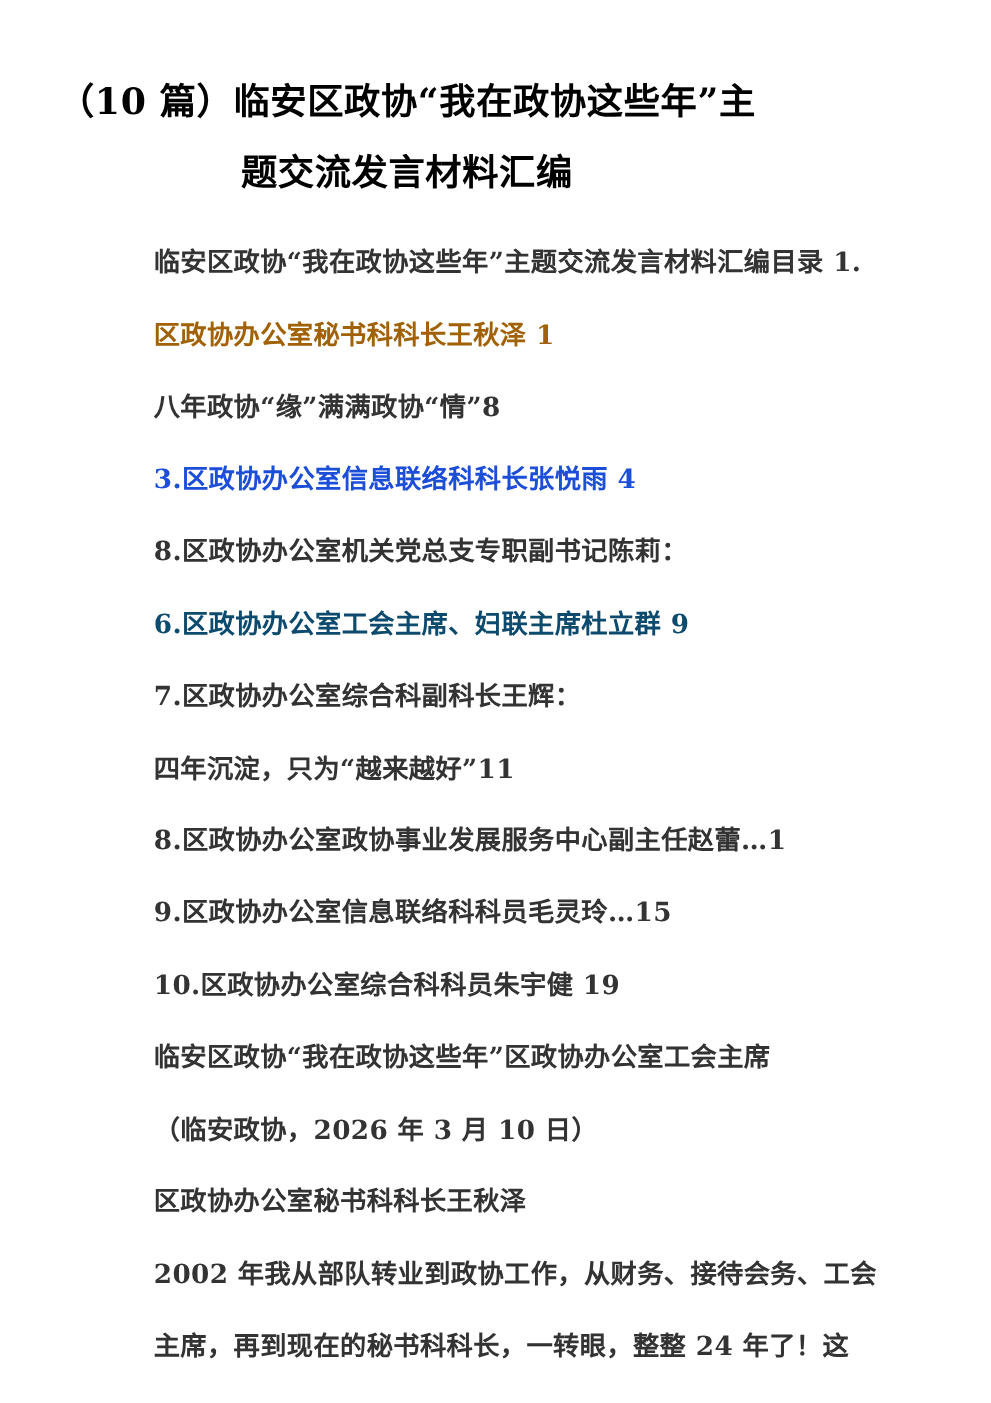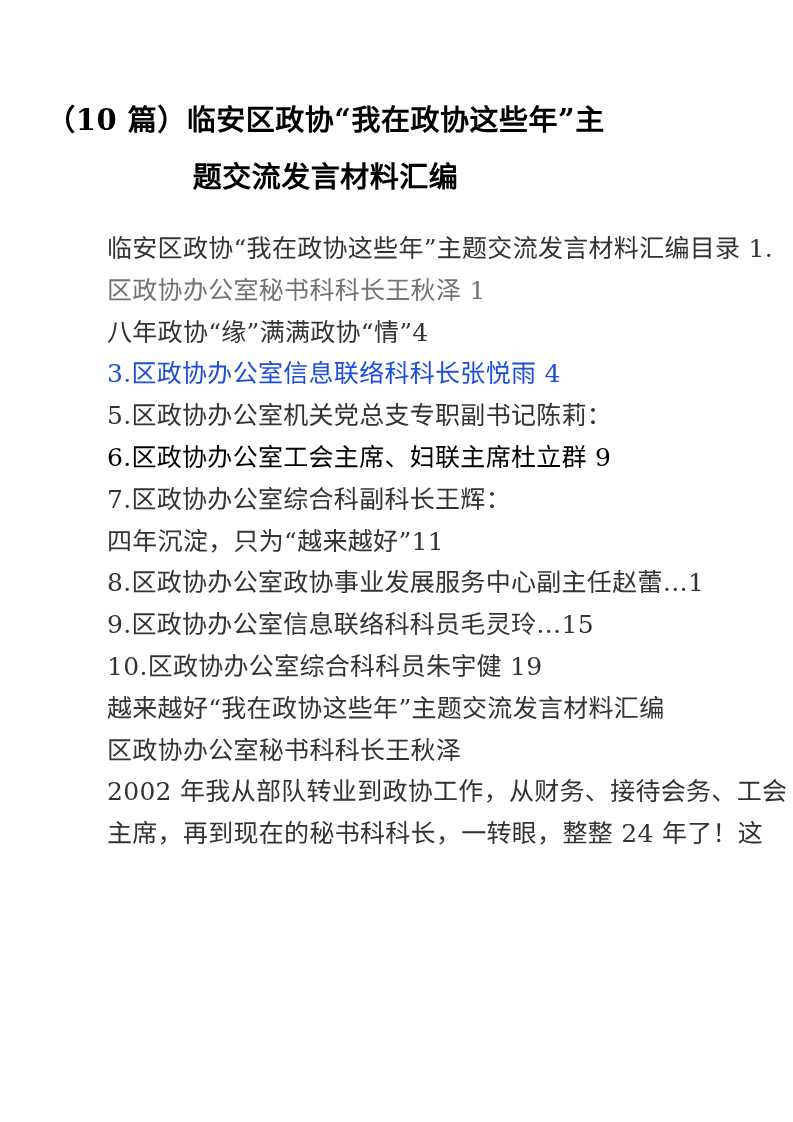--- a/index.html
+++ b/index.html
@@ -11,63 +11,64 @@
     height: 1122px;
     background: #ffffff;
     overflow: hidden;
     font-family: "DejaVu Serif", "Liberation Serif", serif;
   }
   .page {
     position: relative;
     width: 651px;
     height: 1122px;
     box-sizing: border-box;
-    padding-top: 92px;
+    padding-top: 53px;
   }
   .doc-title {
     width: 566px;
     margin: 0 auto 22px auto;
     text-align: center;
     font-size: 29px;
     line-height: 57px;
     font-weight: bold;
     letter-spacing: 0.5px;
     color: #000000;
   }
   .doc-body {
     padding-left: 107px;
     padding-right: 90px;
   }
   .line {
-    margin: 0;
-    font-size: 25px;
+    margin: 16px;
+    font-size: 21px;
     line-height: 41.8px;
-    font-weight: normal;
+    font-weight: bold;
     color: #333333;
     white-space: nowrap;
     letter-spacing: 0.3px;
   }
 </style>
 </head>
 <body style="background: rgb(255, 255, 255);">
 
 <div class="page">
   <h1 class="doc-title" style="color: rgb(0, 0, 0);">（10 篇）临安区政协“我在政协这些年”主题交流发言材料汇编</h1>
 
   <div class="doc-body">
 
   <p class="line" style="color: rgb(51, 51, 51);">临安区政协“我在政协这些年”主题交流发言材料汇编目录 1.</p>
-      <p class="line" style="color: #737373;">区政协办公室秘书科科长王秋泽 1</p>
-      <p class="line" style="color: rgb(51, 51, 51);">八年政协“缘”满满政协“情”4</p>
+      <p class="line" style="color: #a16207;">区政协办公室秘书科科长王秋泽 1</p>
+      <p class="line" style="color: rgb(51, 51, 51);">八年政协“缘”满满政协“情”8</p>
       <p class="line" style="color: #1d4ed8;">3.区政协办公室信息联络科科长张悦雨 4</p>
-      <p class="line" style="color: rgb(51, 51, 51);">5.区政协办公室机关党总支专职副书记陈莉：</p>
-      <p class="line" style="color: #000000;">6.区政协办公室工会主席、妇联主席杜立群 9</p>
+      <p class="line" style="color: rgb(51, 51, 51);">8.区政协办公室机关党总支专职副书记陈莉：</p>
+      <p class="line" style="color: #0c4a6e;">6.区政协办公室工会主席、妇联主席杜立群 9</p>
       <p class="line" style="color: rgb(51, 51, 51);">7.区政协办公室综合科副科长王辉：</p>
       <p class="line" style="color: rgb(51, 51, 51);">四年沉淀，只为“越来越好”11</p>
       <p class="line" style="color: rgb(51, 51, 51);">8.区政协办公室政协事业发展服务中心副主任赵蕾…1</p>
       <p class="line" style="color: rgb(51, 51, 51);">9.区政协办公室信息联络科科员毛灵玲…15</p>
       <p class="line" style="color: rgb(51, 51, 51);">10.区政协办公室综合科科员朱宇健 19</p>
-      <p class="line" style="color: rgb(51, 51, 51);">越来越好“我在政协这些年”主题交流发言材料汇编</p>
+      <p class="line" style="color: rgb(51, 51, 51);">临安区政协“我在政协这些年”区政协办公室工会主席</p>
+      <p class="line" style="color: rgb(51, 51, 51);">（临安政协，2026 年 3 月 10 日）</p>
       <p class="line" style="color: rgb(51, 51, 51);">区政协办公室秘书科科长王秋泽</p>
       <p class="line" style="color: rgb(51, 51, 51);">2002 年我从部队转业到政协工作，从财务、接待会务、工会</p>
       <p class="line" style="color: rgb(51, 51, 51);">主席，再到现在的秘书科科长，一转眼，整整 24 年了！这</p>
     </div>
 </div>
 
 </body></html>

